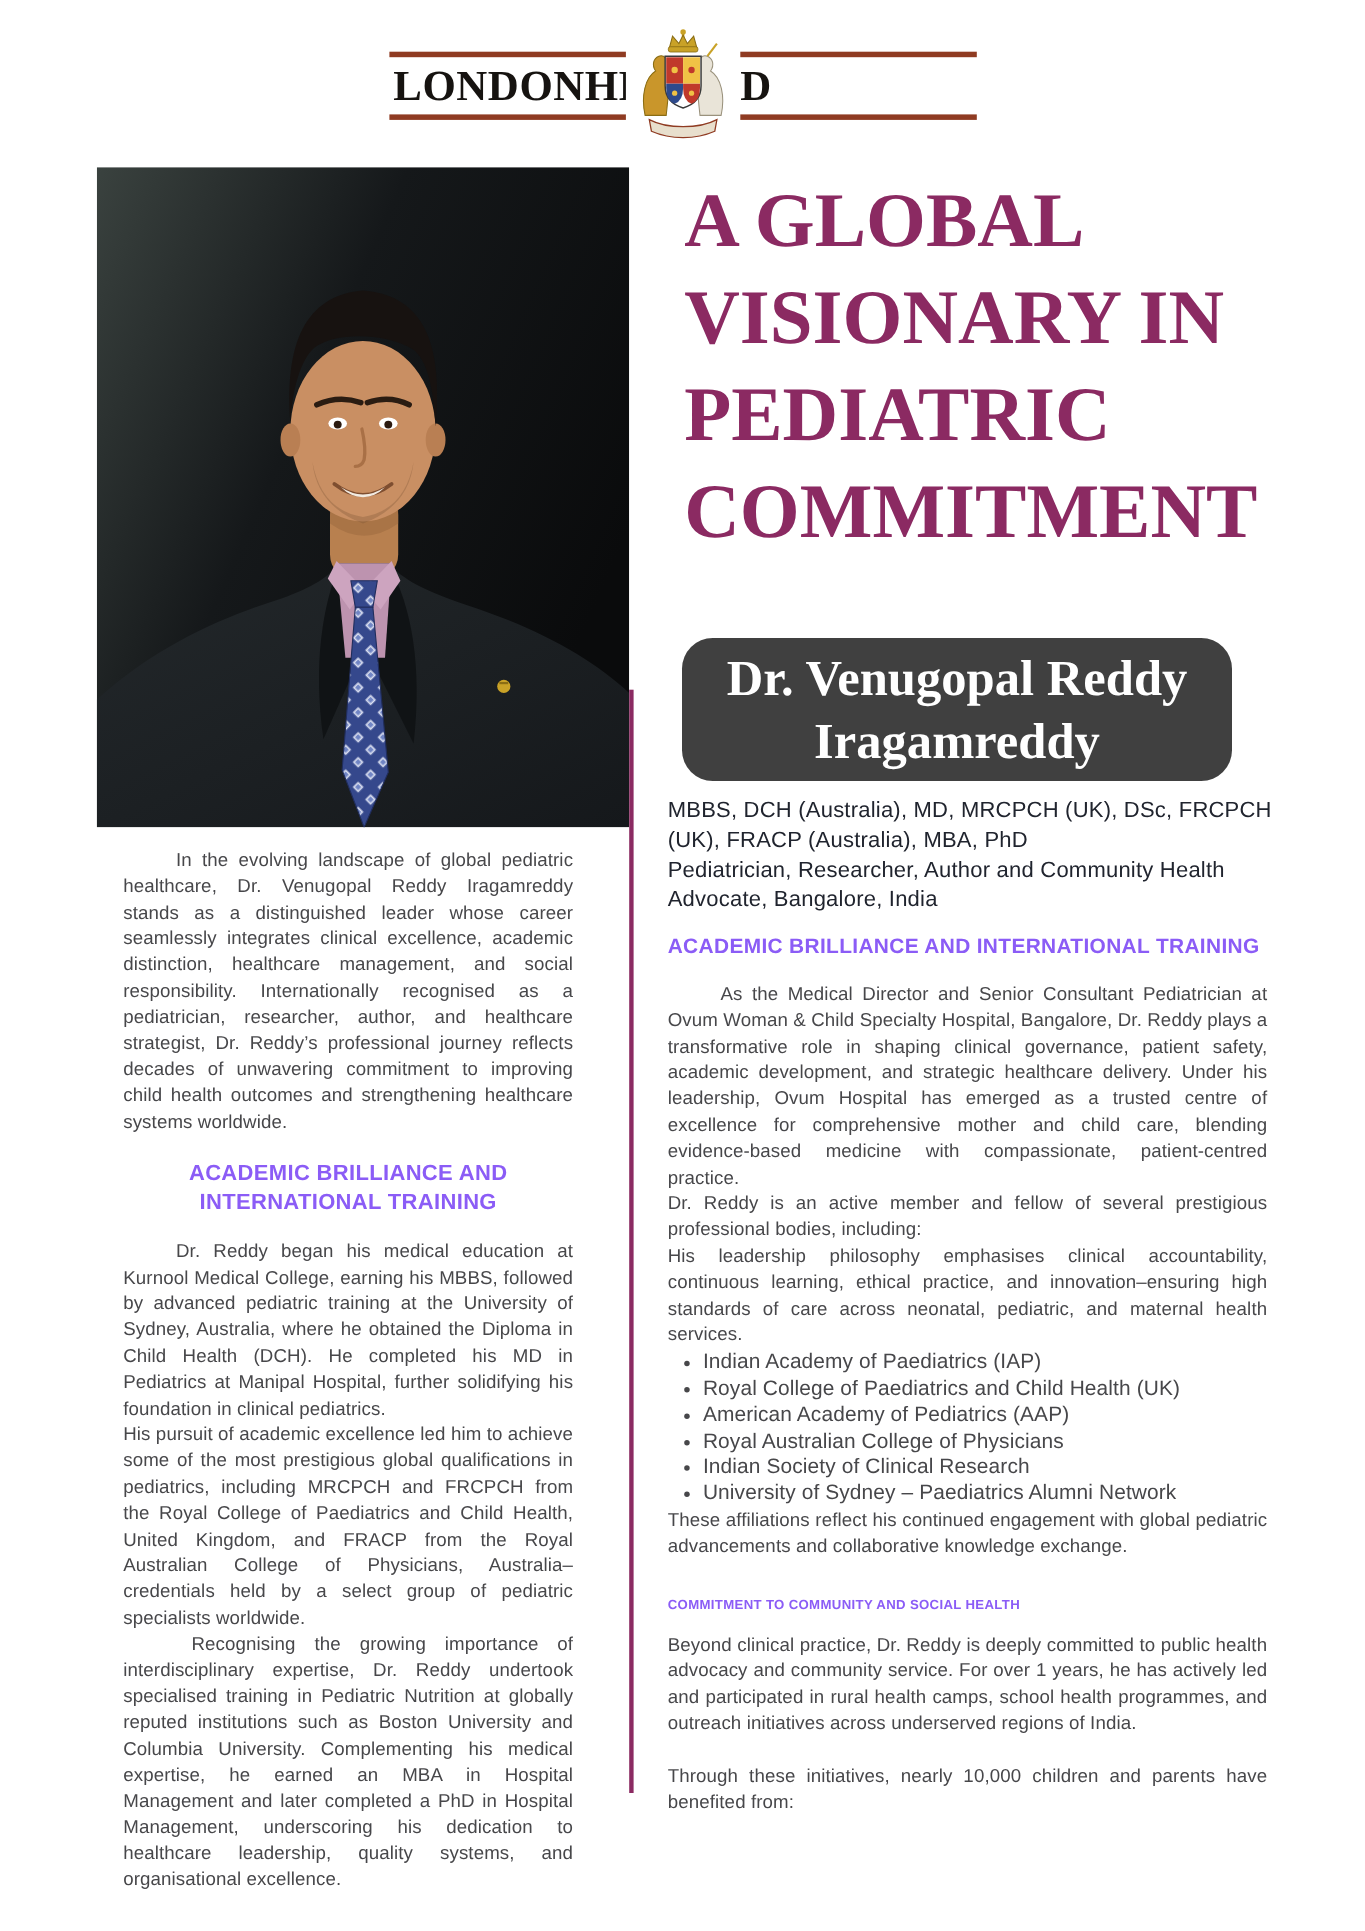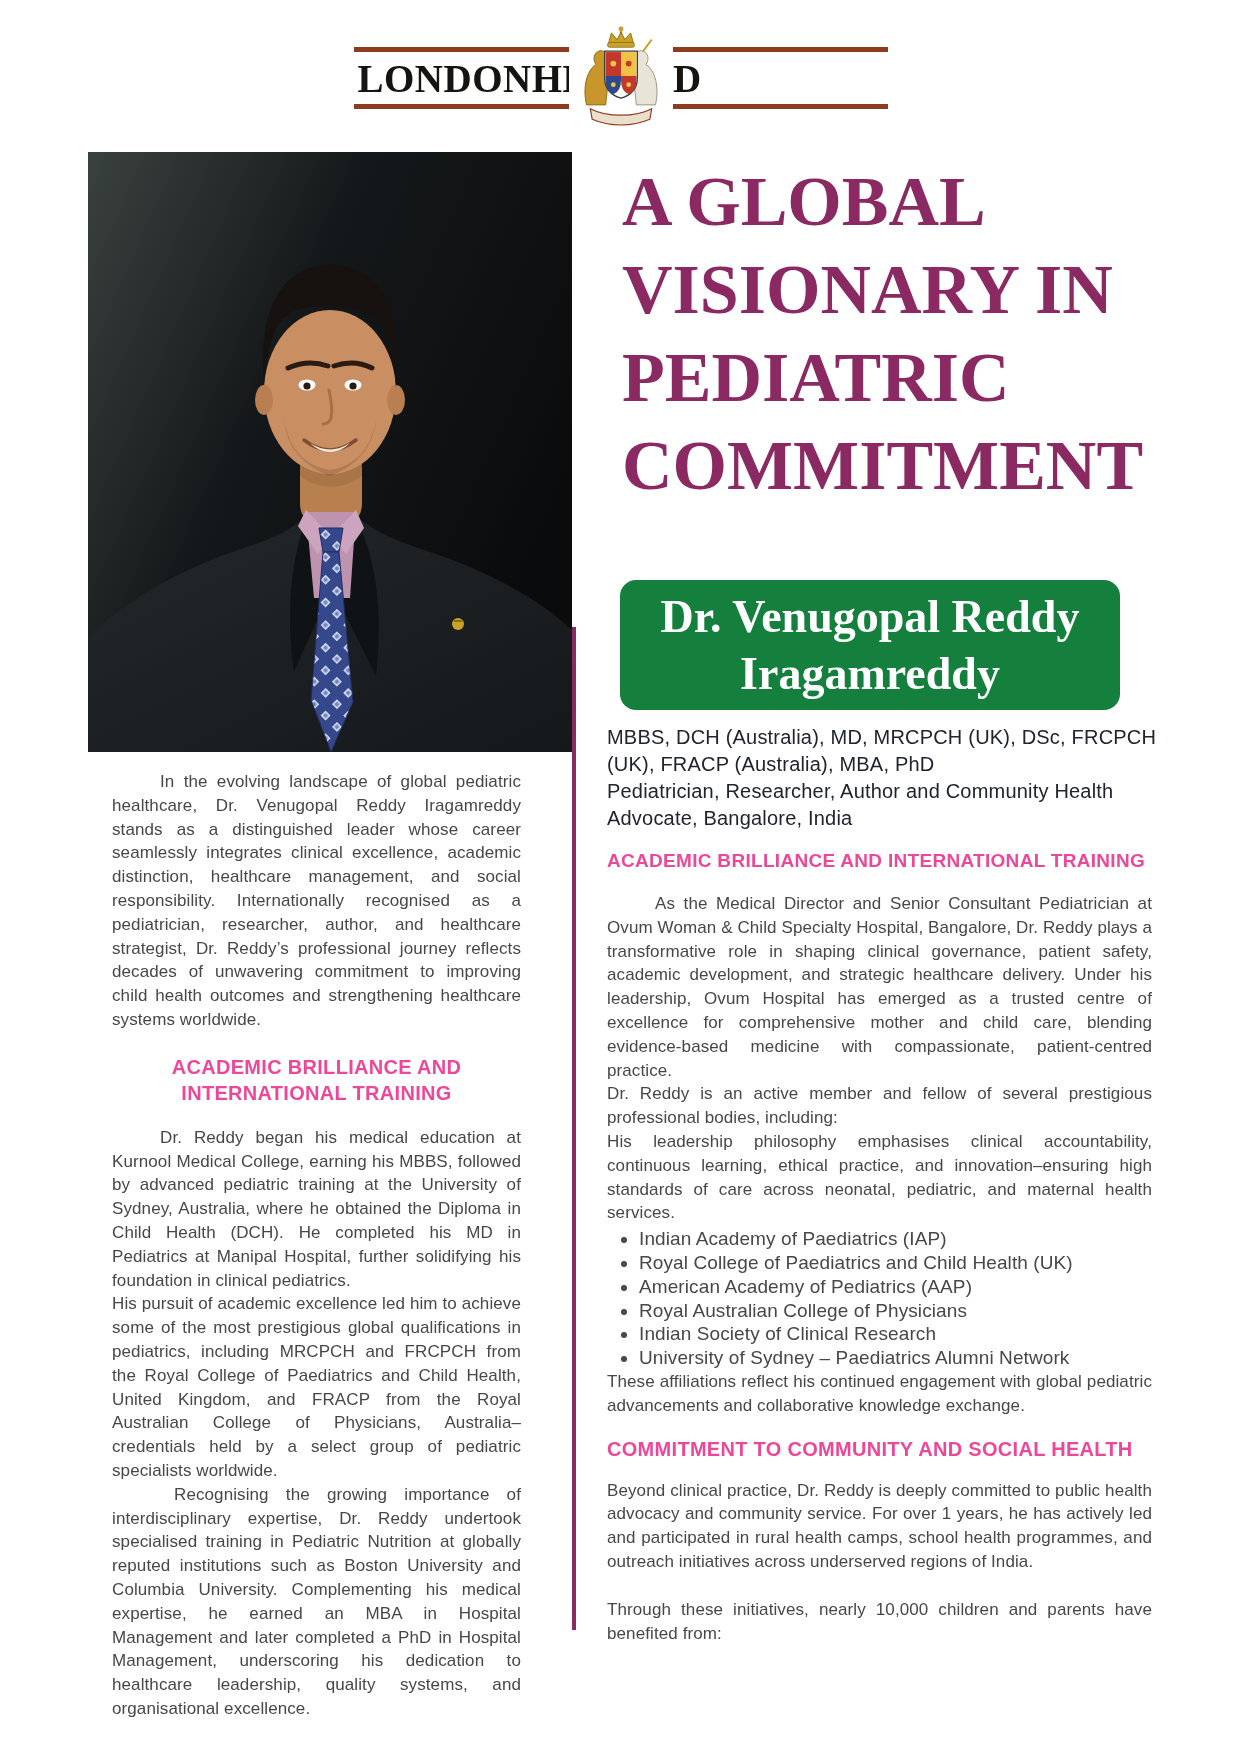--- a/index.html
+++ b/index.html
@@ -30,41 +30,41 @@
   
   .divider{position:absolute;left:572px;top:627px;width:4px;height:1003px;background:#8b2a62;}
   
   .headline{
     position:absolute;left:622px;top:158px;width:548px;
     font-family:"Liberation Serif","DejaVu Serif",serif;
     font-weight:700;font-size:70px;line-height:88px;color:#8b2a62;letter-spacing:0px;
   }
   .name-banner{
     position:absolute;left:620px;top:580px;width:500px;height:130px;
-    background:#15803d;border-radius:16px;
+    background:#404040;border-radius:28px;
     color:#ffffff;text-align:center;
     font-family:"Liberation Serif","DejaVu Serif",serif;
     font-weight:700;font-size:46px;line-height:57px;
     padding-top:8px;box-sizing:border-box;
   }
   .credentials{
     position:absolute;left:607px;top:724px;width:558px;
     font-size:20px;line-height:27px;color:#20242e;letter-spacing:.2px;
   }
   .credentials p{margin:0;}
   .right-col{position:absolute;left:607px;top:850px;width:545px;color:#47474a;}
   .left-col{position:absolute;left:112px;top:770px;width:409px;color:#47474a;}
   .body-text{font-size:17px;line-height:23.8px;text-align:justify;margin:0;letter-spacing:.1px;}
   .indent-md{text-indent:48px;}
   .indent-lg{text-indent:62px;}
   .section-heading{
-    font-weight:700;color:#ec4899;letter-spacing:.3px;margin:0;
+    font-weight:700;color:#8b5cf6;letter-spacing:.3px;margin:0;
   }
   .rh1{font-size:19px;white-space:nowrap;margin-bottom:20px;}
-  .rh2{font-size:20px;white-space:nowrap;margin:20px 0 18px 0;}
+  .rh2{font-size:12px;white-space:nowrap;margin:34px 0 18px 0;}
   .lh1{font-size:20px;text-align:center;line-height:26px;margin:22px 0 20px 0;}
   .affiliations{margin:2px 0 0 0;padding-left:32px;}
   .affiliations li{font-size:19px;line-height:23.8px;letter-spacing:.1px;margin:0;}
   .gap-top{margin-top:24px;}
 </style>
 </head>
 <body>
 
 <div class="masthead">
   <span class="masthead-title">LONDON</span>

